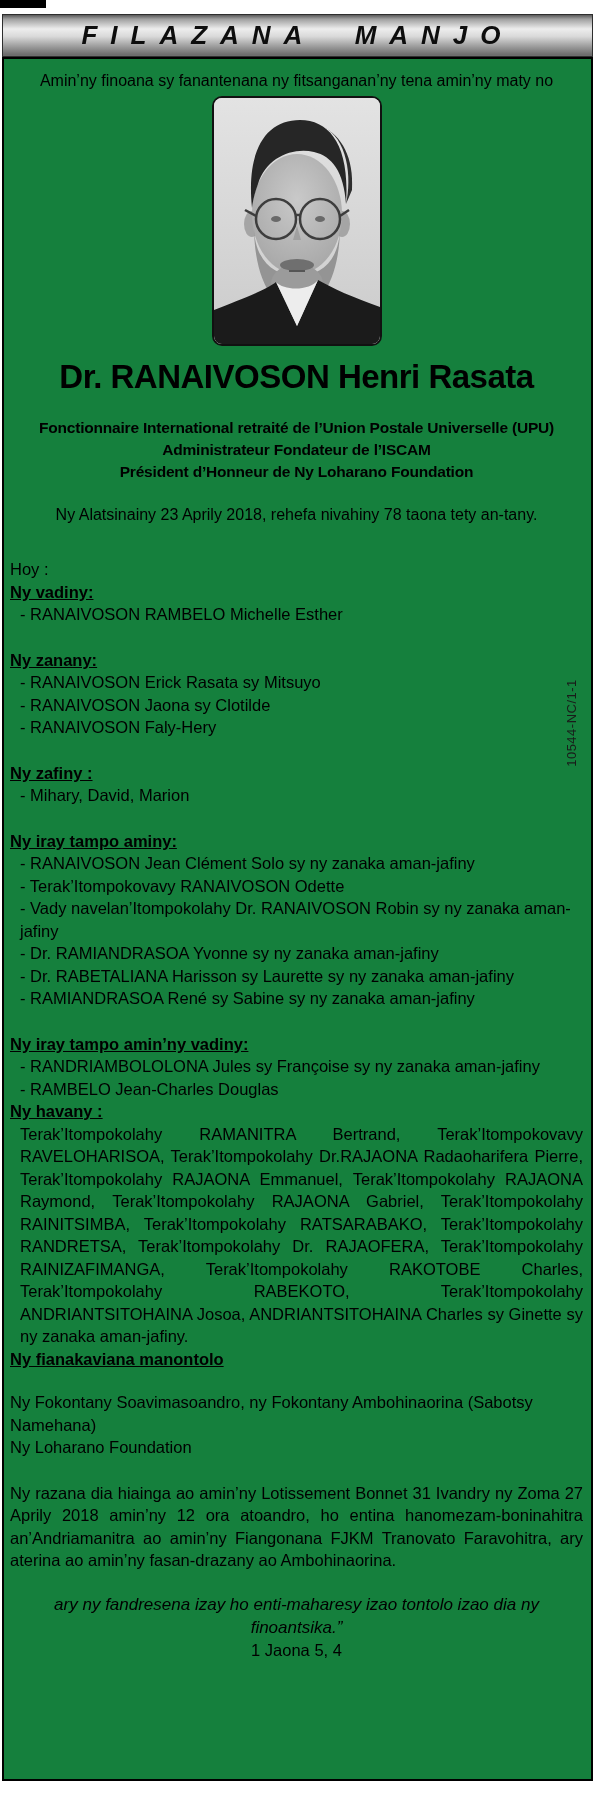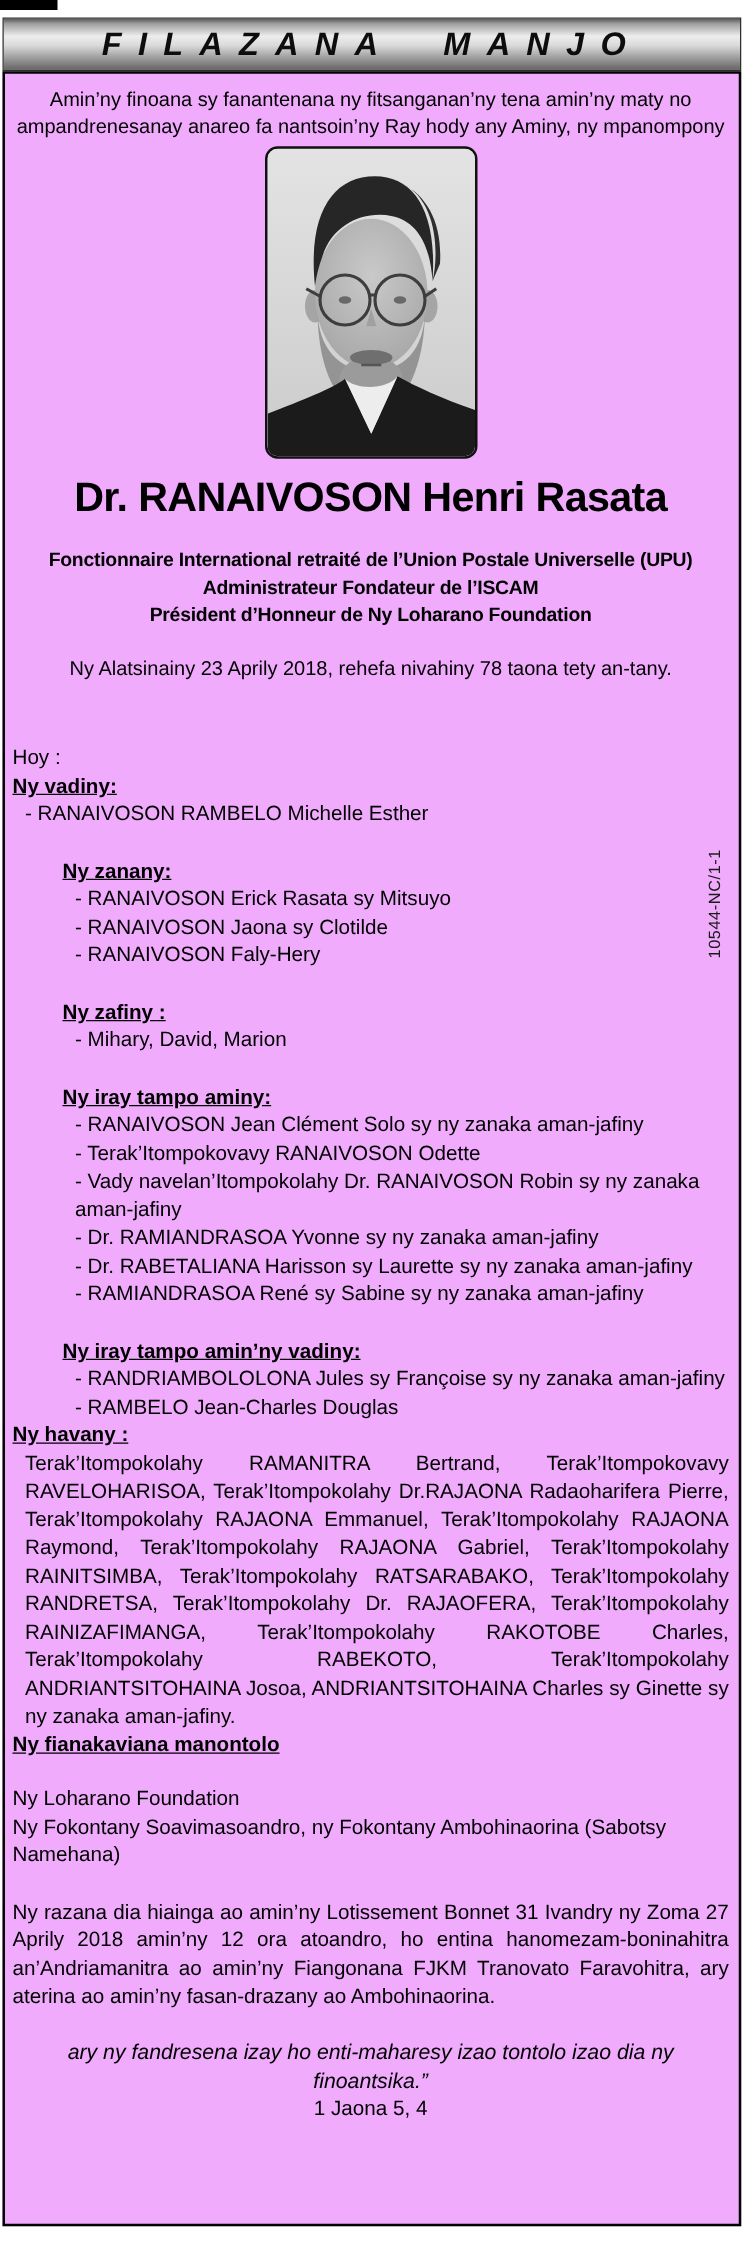--- a/index.html
+++ b/index.html
@@ -3,36 +3,36 @@
 <meta charset="utf-8">
 <style>
   html,body{margin:0;padding:0;background:#ffffff;}
   body{width:600px;height:1800px;position:relative;font-family:"Liberation Sans","DejaVu Sans",sans-serif;color:#000;}
   .artifact{position:absolute;left:0;top:0;width:46px;height:8px;background:#000;}
   .masthead{position:absolute;left:2px;top:14px;width:589px;height:41px;border:1px solid #2e2e2e;
     background:linear-gradient(180deg,#5a5a5a 0%,#a0a0a0 10%,#ededed 34%,#dadada 52%,#a3a3a3 74%,#6e6e6e 96%);
     text-align:center;line-height:41px;}
   .masthead span{font-weight:bold;font-style:italic;font-size:26px;letter-spacing:13px;word-spacing:20px;color:#0d0d0d;}
   .sheet{position:absolute;left:2px;top:57px;width:587px;height:1720px;border:2px solid #000;
-    box-sizing:content-box;padding:0;background:#f0abfc;}
+    box-sizing:content-box;padding:0;background:#15803d;}
   .inner{padding:0 8px 0 6px;}
   p{margin:0;}
   .center{text-align:center;}
   .just{text-align:justify;}
   .b{font-weight:bold;text-decoration:underline;}
   .body-txt{font-size:16.5px;line-height:22.5px;}
   #intro{margin-top:11px;font-size:16px;line-height:21px;}
   .photo-frame{margin:5px auto 0 auto;width:166px;height:246px;border:2px solid #111;border-radius:10px;overflow:hidden;background:#d5d5d5;}
   #name{margin-top:13px;font-size:33px;line-height:36px;font-weight:bold;letter-spacing:-0.5px;}
   #titles{margin-top:7px;}
   .title-line{font-weight:bold;font-size:15.5px;line-height:22px;white-space:nowrap;letter-spacing:-0.2px;}
   #death{margin-top:21px;font-size:16px;line-height:22px;}
-  #hoy{margin-top:48px;}
+  #hoy{margin-top:32px;}
   .fam{margin-top:0;}
-  .fam.gap{margin-top:23px;margin-left:40px;}
+  .fam.gap{margin-top:23px;}
   .it{padding-left:10px;}
   .hav-par{padding-left:10px;}
   #institutions{margin-top:21px;}
   #funeral{margin-top:23px;}
   #verse{margin-top:21px;font-style:italic;font-size:17px;line-height:23px;}
   #verse-ref{font-style:normal;font-size:16.5px;}
   .ref-vert{position:absolute;left:508px;top:657px;width:120px;height:14px;
     transform:rotate(-90deg);transform-origin:center center;
     font-size:13px;color:#1a1a1a;letter-spacing:0.5px;text-align:center;line-height:14px;}
 </style>
@@ -43,21 +43,20 @@
 
 <div class="masthead">
   <span>FILAZANA MANJO</span>
 </div>
 
 <div class="sheet">
   <div class="inner">
 
     <div id="intro" class="center">
       <p>Amin’ny finoana sy fanantenana ny fitsanganan’ny tena amin’ny maty no</p>
-      <p>ampandrenesanay anareo fa nantsoin’ny Ray hody any Aminy, ny mpanompony</p>
     </div>
 
     <div class="photo-frame">
       <svg width="166" height="246" viewBox="0 0 166 246" role="img">
         <defs>
           <linearGradient id="bgg" x1="0" y1="0" x2="0" y2="1">
             <stop offset="0" stop-color="#e3e3e3"></stop>
               <stop offset="1" stop-color="#cbcbcb"></stop>
           </linearGradient>
           <radialGradient id="faceg" cx="0.5" cy="0.38" r="0.8">
@@ -136,22 +135,22 @@
       <p class="it">- RAMBELO Jean-Charles Douglas</p>
     </section>
 
     <section class="fam body-txt">
       <p class="b">Ny havany :</p>
       <p class="hav-par just">Terak’Itompokolahy RAMANITRA Bertrand, Terak’Itompokovavy RAVELOHARISOA, Terak’Itompokolahy Dr.RAJAONA Radaoharifera Pierre, Terak’Itompokolahy RAJAONA Emmanuel, Terak’Itompokolahy RAJAONA Raymond, Terak’Itompokolahy RAJAONA Gabriel, Terak’Itompokolahy RAINITSIMBA, Terak’Itompokolahy RATSARABAKO, Terak’Itompokolahy RANDRETSA, Terak’Itompokolahy Dr. RAJAOFERA, Terak’Itompokolahy RAINIZAFIMANGA, Terak’Itompokolahy RAKOTOBE Charles, Terak’Itompokolahy RABEKOTO, Terak’Itompokolahy ANDRIANTSITOHAINA Josoa, ANDRIANTSITOHAINA Charles sy Ginette sy ny zanaka aman-jafiny.</p>
       <p class="b">Ny fianakaviana manontolo</p>
     </section>
 
     <div id="institutions" class="body-txt">
+      <p>Ny Fokontany Soavimasoandro, ny Fokontany Ambohinaorina (Sabotsy Namehana)</p>
       <p>Ny Loharano Foundation</p>
-      <p>Ny Fokontany Soavimasoandro, ny Fokontany Ambohinaorina (Sabotsy Namehana)</p>
     </div>
 
     <p id="funeral" class="just body-txt">Ny razana dia hiainga ao amin’ny Lotissement Bonnet 31 Ivandry ny Zoma 27 Aprily 2018 amin’ny 12 ora atoandro, ho entina hanomezam-boninahitra an’Andriamanitra ao amin’ny Fiangonana FJKM Tranovato Faravohitra, ary aterina ao amin’ny fasan-drazany ao Ambohinaorina.</p>
 
     <div id="verse" class="center">
       <p>ary ny fandresena izay ho enti-maharesy izao tontolo izao dia ny finoantsika.”</p>
       <p id="verse-ref">1 Jaona 5, 4</p>
     </div>
 
   </div>

